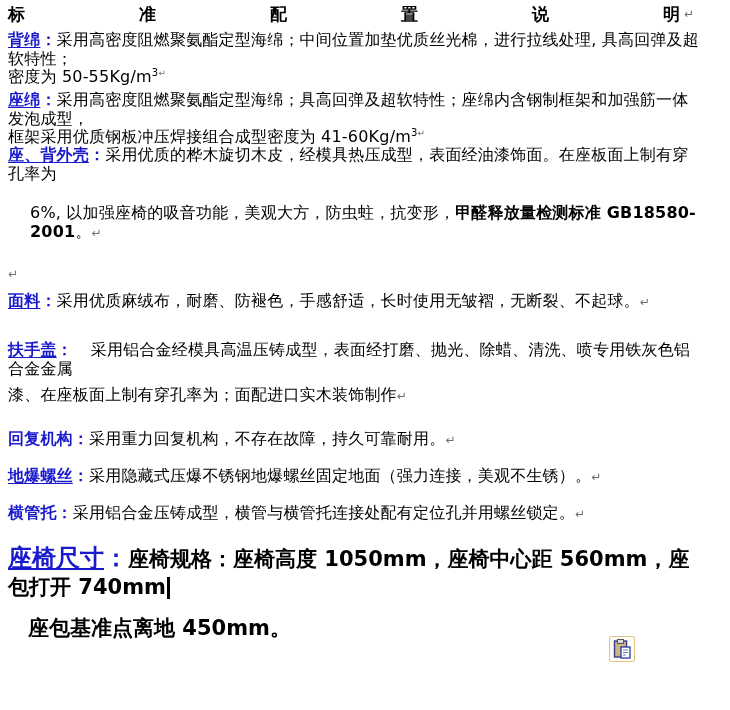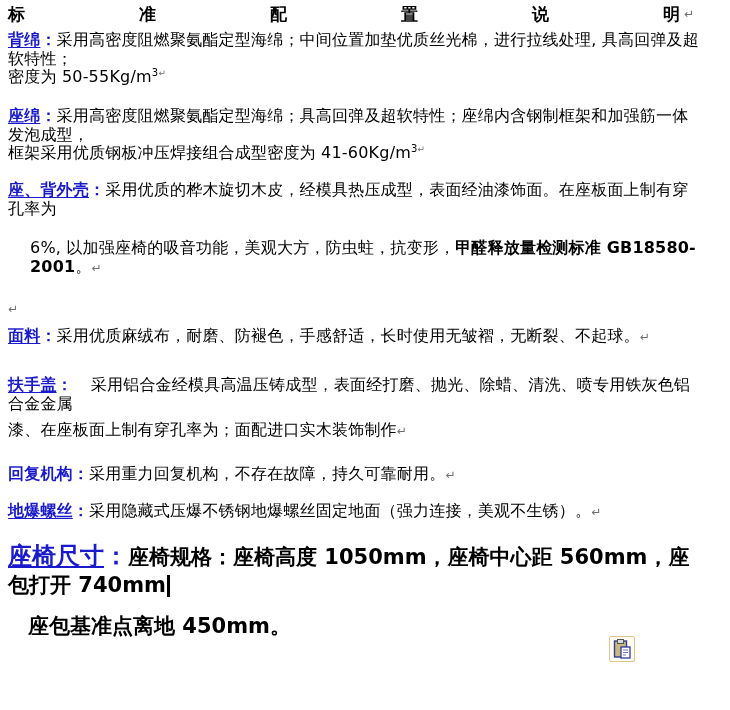--- a/index.html
+++ b/index.html
@@ -46,38 +46,39 @@
         <span>置</span>
         <span>说</span>
         <span>明</span>
       </div>
     <span class="pmark title-pmark">↵</span>
   </div>
 
   <p class="ln" style="margin-top:6px"><span class="lbl u">背绵</span><span class="lbl">：</span><span>采用高密度阻燃聚氨酯定型海绵；中间位置加垫优质丝光棉，进行拉线处理, 具高回弹及超软特性；</span></p>
   <p class="ln2"><span>密度为 50-55Kg/m</span><sup>3</sup><sup class="pmark">↵</sup></p>
 
-  <p class="ln" style="margin-top:21px"><span class="lbl u">座绵</span><span class="lbl">：</span><span>采用高密度阻燃聚氨酯定型海绵；具高回弹及超软特性；座绵内含钢制框架和加强筋一体发泡成型，</span></p>
+  <p class="ln" style="margin-top:5px"><span class="lbl u">座绵</span><span class="lbl">：</span><span>采用高密度阻燃聚氨酯定型海绵；具高回弹及超软特性；座绵内含钢制框架和加强筋一体发泡成型，</span></p>
   <p class="ln2"><span>框架采用优质钢板冲压焊接组合成型密度为 41-60Kg/m</span><sup>3</sup><sup class="pmark">↵</sup></p>
 
-  <p class="ln" style="margin-top:19px"><span class="lbl u">座、背外壳</span><span class="lbl">：</span><span>采用优质的桦木旋切木皮，经模具热压成型，表面经油漆饰面。在座板面上制有穿孔率为</span></p>
+  <p class="ln" style=""><span class="lbl u">座、背外壳</span><span class="lbl">：</span><span>采用优质的桦木旋切木皮，经模具热压成型，表面经油漆饰面。在座板面上制有穿孔率为</span></p>
   <p class="ln" style="margin-top:20px;padding-left:22px"><span>6%, 以加强座椅的吸音功能，美观大方，防虫蛀，抗变形，</span><span class="boldrun">甲醛释放量检测标准 GB18580-2001</span><span>。</span><span class="pmark">↵</span></p>
 
   <p class="pilcrow-line" style="margin-top:25px"><span class="pmark">↵</span></p>
 
   <p class="ln" style="margin-top:11px"><span class="lbl u">面料</span><span class="lbl">：</span><span>采用优质麻绒布，耐磨、防褪色，手感舒适，长时使用无皱褶，无断裂、不起球。</span><span class="pmark">↵</span></p>
 
 
   <p class="ln" style="margin-top:28px"><span class="lbl u">扶手盖</span><span class="lbl">：</span><span style="padding-left:18px">采用铝合金经模具高温压铸成型，表面经打磨、抛光、除蜡、清洗、喷专用铁灰色铝合金金属</span></p>
   <p class="ln" style="margin-top:7px"><span>漆、在座板面上制有穿孔率为；面配进口实木装饰制作</span><span class="pmark">↵</span></p>
 
   <p class="ln" style="margin-top:23px"><span class="lbl">回复机构</span><span class="lbl">：</span><span>采用重力回复机构，不存在故障，持久可靠耐用。</span><span class="pmark">↵</span></p>
 
   <p class="ln" style="margin-top:16px"><span class="lbl u">地爆螺丝</span><span class="lbl">：</span><span>采用隐藏式压爆不锈钢地爆螺丝固定地面（强力连接，美观不生锈）。</span><span class="pmark">↵</span></p>
 
+  <p class="ln" style="margin-top:16px"><span class="lbl">横管托</span><span class="lbl">：</span><span>采用铝合金压铸成型，横管与横管托连接处配有定位孔并用螺丝锁定。</span><span class="pmark">↵</span></p>
 
   <p class="big" style="margin-top:20px"><span class="lbl u">座椅尺寸</span><span class="lbl">：</span><span>座椅规格：座椅高度 1050mm，座椅中心距 560mm，座包打开 740mm</span><span class="cursor"></span></p>
   <p class="big" style="margin-top:13px;padding-left:20px"><span>座包基准点离地 450mm。</span> </p>
 
   <div class="paste-box">
     <svg width="22" height="22" viewBox="0 0 22 22">
       <rect x="3.5" y="3" width="12" height="16" fill="#c9b87f" stroke="#3b3b8f" stroke-width="1.4"></rect>
       <rect x="6.5" y="1.5" width="6" height="4" fill="#d9d9d9" stroke="#555555" stroke-width="1"></rect>
       <rect x="10" y="9" width="9" height="11" fill="#ffffff" stroke="#2b3a9e" stroke-width="1.3"></rect>
       <line x1="12" y1="12" x2="17" y2="12" stroke="#6d79c8" stroke-width="1"></line>

